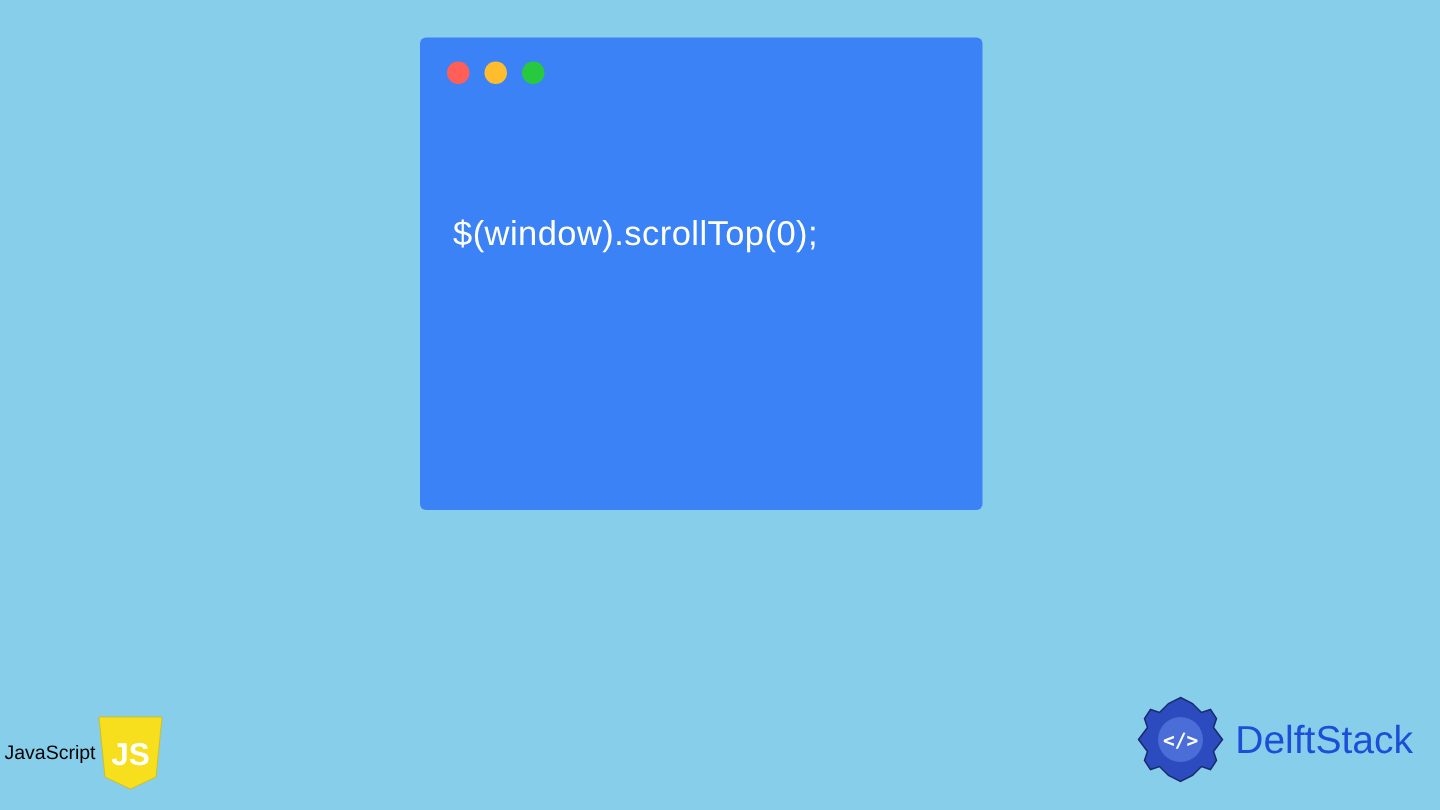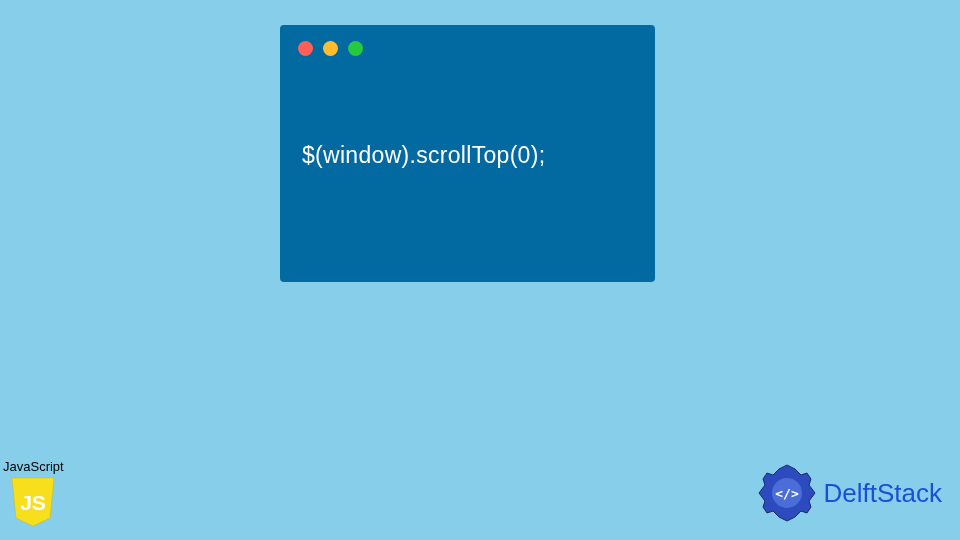--- a/index.html
+++ b/index.html
@@ -7,22 +7,22 @@
   body {
     background: #87ceeb;
     font-family: Arial, Helvetica, sans-serif;
     position: relative;
   }
   .code-window {
     position: absolute;
     left: 280px;
     top: 25px;
     width: 375px;
-    height: 257px;
-    background: #0369a1;
+    height: 315px;
+    background: #3b82f6;
     border-radius: 4px;
   }
   .traffic-lights {
     display: flex;
     gap: 10px;
     padding: 16px 18px;
   }
   .dot {
     width: 15px; height: 15px; border-radius: 50%;
   }
@@ -34,21 +34,21 @@
     font-size: 23px;
     font-family: Arial, sans-serif;
     padding: 70px 22px 0 22px;
     letter-spacing: 0.3px;
   }
   .js-badge {
     position: absolute;
     left: 3px;
     bottom: 12px;
     display: flex;
-    flex-direction: column;
+    flex-direction: row;
     align-items: center;
   }
   .js-badge-label {
     font-size: 13px;
     color: #000;
     font-weight: 500;
     margin-bottom: 2px;
   }
   .js-shield {
     width: 46px;

